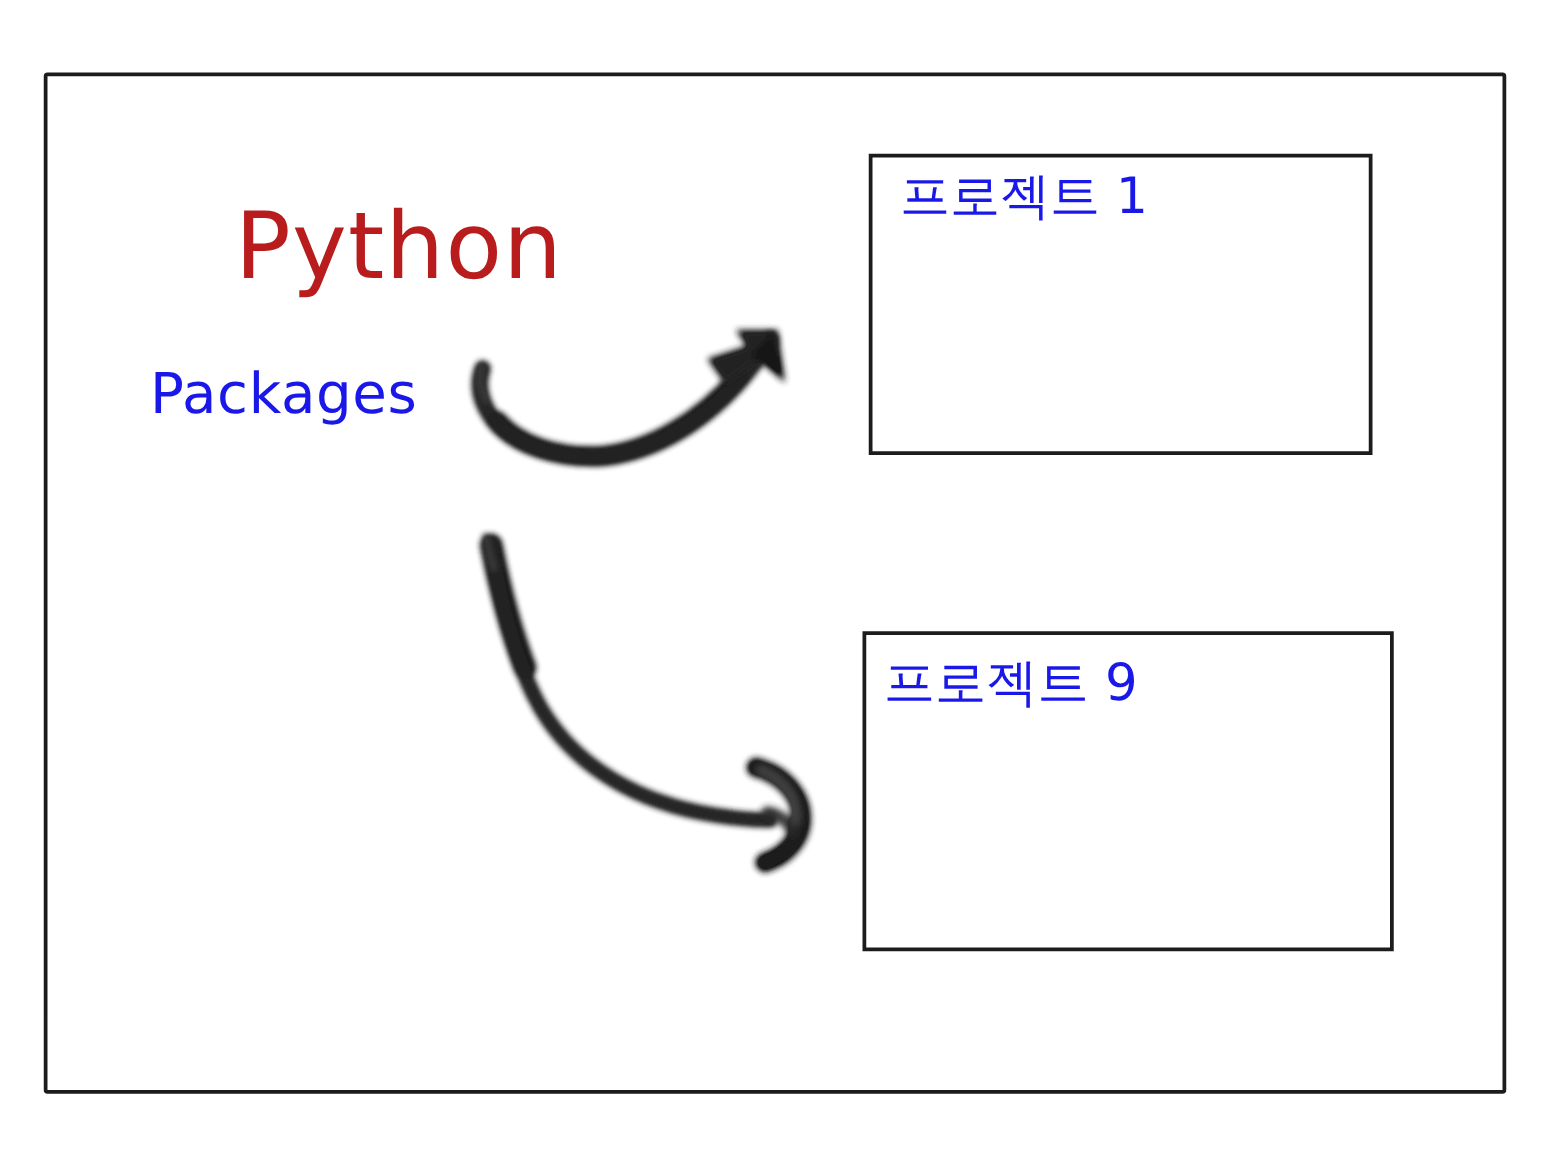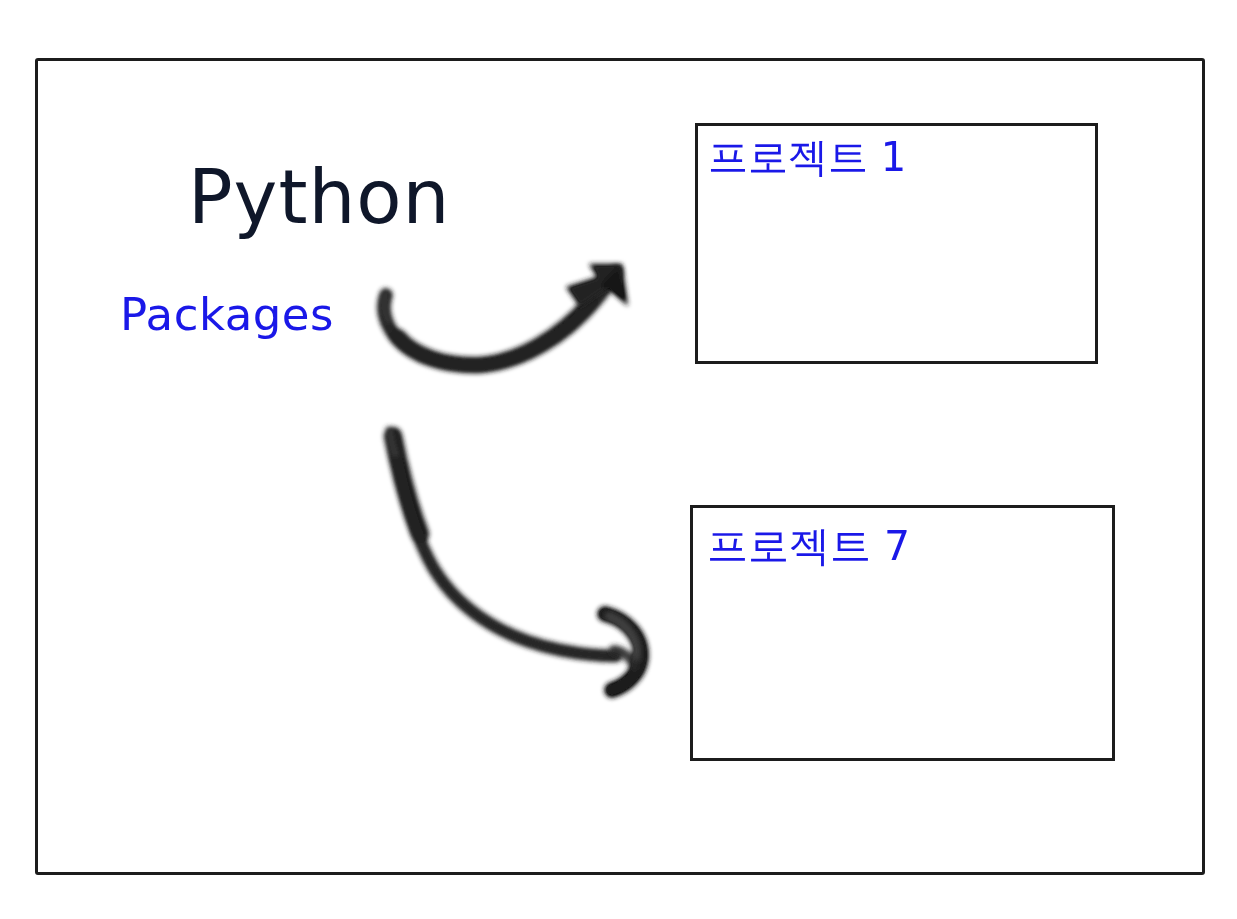--- a/index.html
+++ b/index.html
@@ -40,21 +40,21 @@
     width: 400px;
     height: 220px;
   }
   #python-label {
     position: absolute;
     left: 68px;
     top: 0px;
     font-family: "DejaVu Sans", sans-serif;
     font-size: 74px;
     line-height: 1;
-    color: #0f172a;
+    color: #b91c1c;
     letter-spacing: 1px;
     white-space: nowrap;
     -webkit-font-smoothing: antialiased;
   }
   #packages-label {
     position: absolute;
     left: 0px;
     top: 132px;
     font-family: "DejaVu Sans", sans-serif;
     font-size: 45px;
@@ -78,21 +78,21 @@
     height: 241px;
   }
   #project-box-2 {
     left: 690px;
     top: 505px;
     width: 425px;
     height: 256px;
   }
   .project-title {
     position: absolute;
-    left: 10px;
+    left: 22px;
     top: 8px;
     font-size: 40px;
     line-height: 1.18;
     color: #1a18e8;
     white-space: nowrap;
     font-family: "DejaVu Sans", sans-serif;
   }
   #project-box-2 .project-title {
     left: 14px;
     top: 14px;
@@ -119,21 +119,21 @@
   <div id="label-group">
     <div id="python-label">Python</div>
     <div id="packages-label">Packages</div>
   </div>
 
   <div class="project-box" id="project-box-1">
     <div class="project-title">프로젝트 1</div>
   </div>
 
   <div class="project-box" id="project-box-2">
-    <div class="project-title">프로젝트 7</div>
+    <div class="project-title">프로젝트 9</div>
   </div>
 
   <svg id="arrow-layer" viewBox="0 0 1237 919">
     <defs>
       <filter id="soft-ink" x="-40%" y="-40%" width="180%" height="180%">
         <feGaussianBlur stdDeviation="2.1" result="b1"></feGaussianBlur>
         <feComponentTransfer in="b1" result="b2">
           <feFuncA type="linear" slope="1.25" intercept="0"></feFuncA>
         </feComponentTransfer>
         <feGaussianBlur in="b2" stdDeviation="1.0"></feGaussianBlur>

